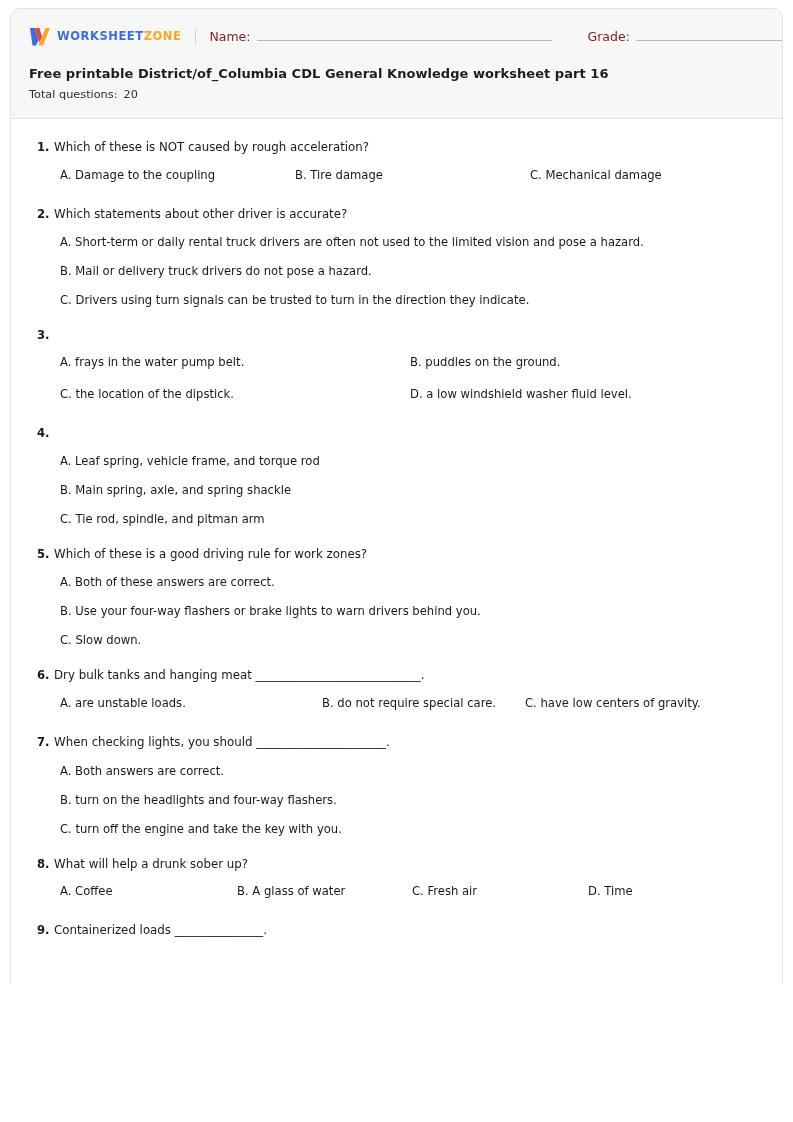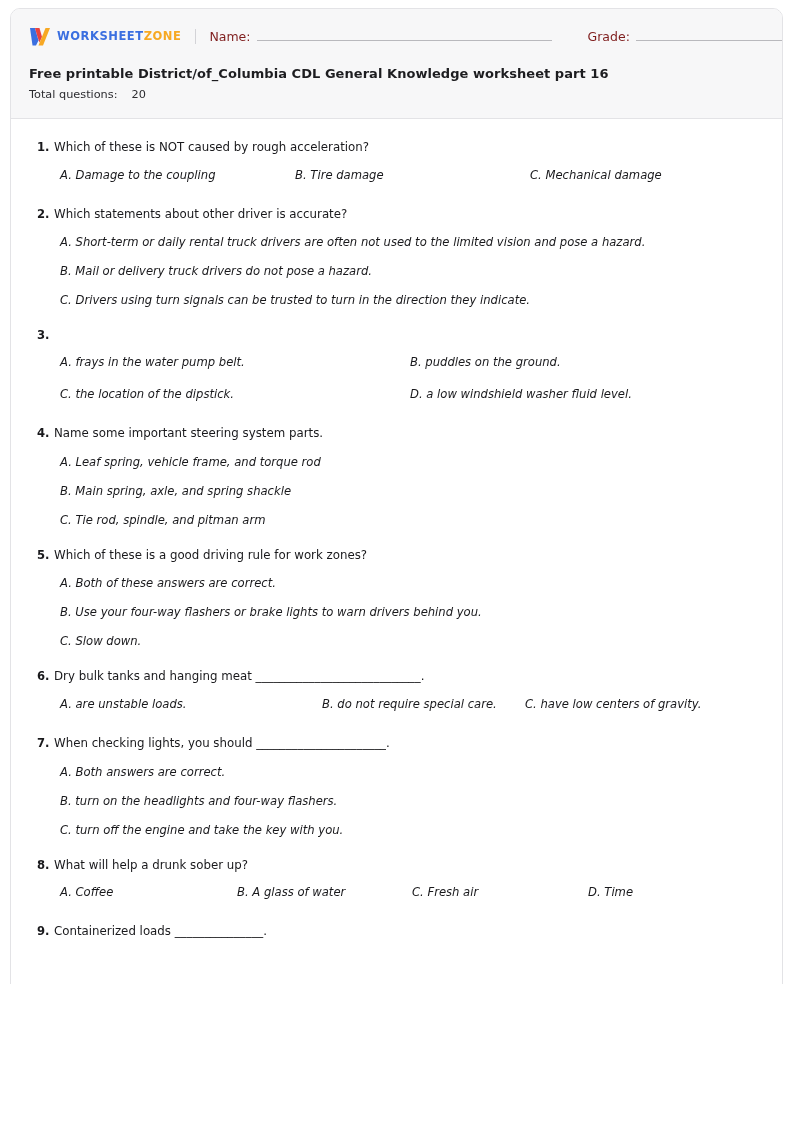--- a/index.html
+++ b/index.html
@@ -105,21 +105,21 @@
     font-weight: 700;
     color: #1d1d20;
     letter-spacing: 0.05px;
   }
 
   .header-subline {
     margin-top: 7px;
     font-size: 11.3px;
     color: #2c2c30;
     display: flex;
-    gap: 14px;
+    gap: 6px;
   }
 
   
   .sheet-body {
     padding: 20px 20px 0 20px;
   }
 
   .question {
     margin-bottom: 17px;
   }
@@ -143,21 +143,20 @@
   .q-text {
     font-size: 11.8px;
     color: #19191c;
     line-height: 1.5;
     max-width: 600px;
   }
 
   .q-answers {
     margin-top: 5px;
     padding-left: 29px;
-    font-style: italic;
   }
 
   
   .ans-stacked .ans {
     font-size: 11.6px;
     color: #19191c;
     line-height: 1.55;
     margin-top: 11px;
   }
 
@@ -331,21 +330,20 @@
           <div class="ans-row">
             <span class="ans c2a">C. the location of the dipstick.</span>
             <span class="ans c2b">D. a low windshield washer fluid level.</span>
           </div>
         </div>
       </div>
 
       <div class="question">
         <div class="q-head">
           <span class="q-num">4.</span>
-          <span class="q-text">Name some important steering system parts.</span>
         </div>
         <div class="q-answers ans-stacked">
           <div class="ans">A. Leaf spring, vehicle frame, and torque rod</div>
           <div class="ans">B. Main spring, axle, and spring shackle</div>
           <div class="ans">C. Tie rod, spindle, and pitman arm</div>
         </div>
       </div>
 
       <div class="question">
         <div class="q-head">

